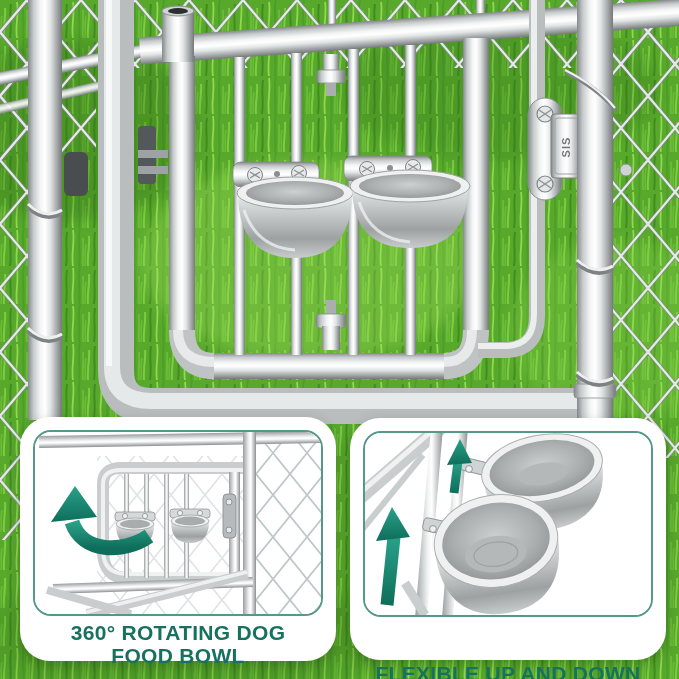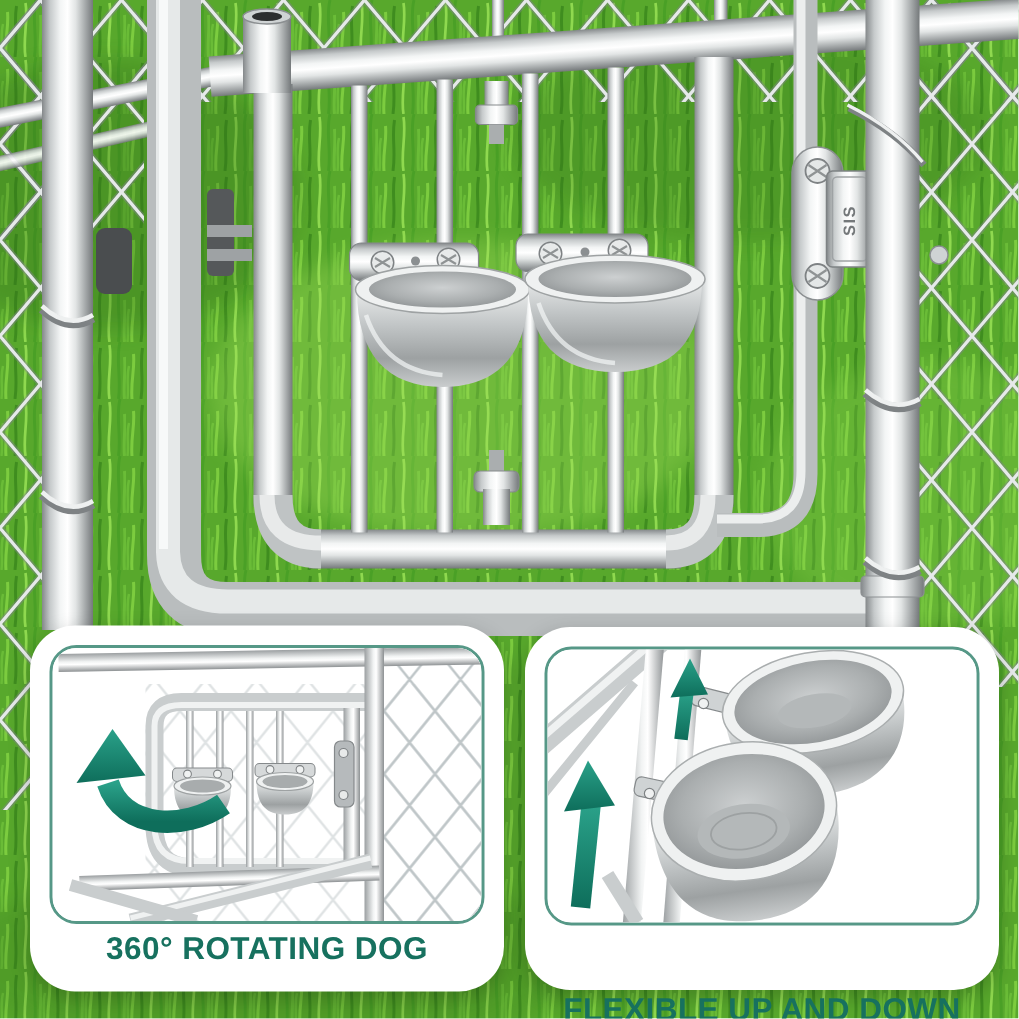--- a/index.html
+++ b/index.html
@@ -290,20 +290,21 @@
         </g>
 
         <g>
           <path d="M114,104 C88,122 47,121 37,90" stroke="url(#arrowTeal)" stroke-width="15" fill="none"></path>
           <polygon points="40,54 16,90 62,85" fill="url(#arrowTeal)"></polygon>
         </g>
       </svg>
     </div>
     <div class="caption">
       <div>360° ROTATING DOG</div>
+      <div>FOOD BOWL</div>
     </div>
   </div>
 
   <div class="callout-card card-right">
     <div class="inner-frame">
       <svg viewBox="0 0 286 182" preserveAspectRatio="none">
         <rect width="286" height="182" fill="#ffffff"></rect>
 
         <g>
           <path d="M-12,70 L85,-14" stroke="#c9cdce" stroke-width="15"></path>

